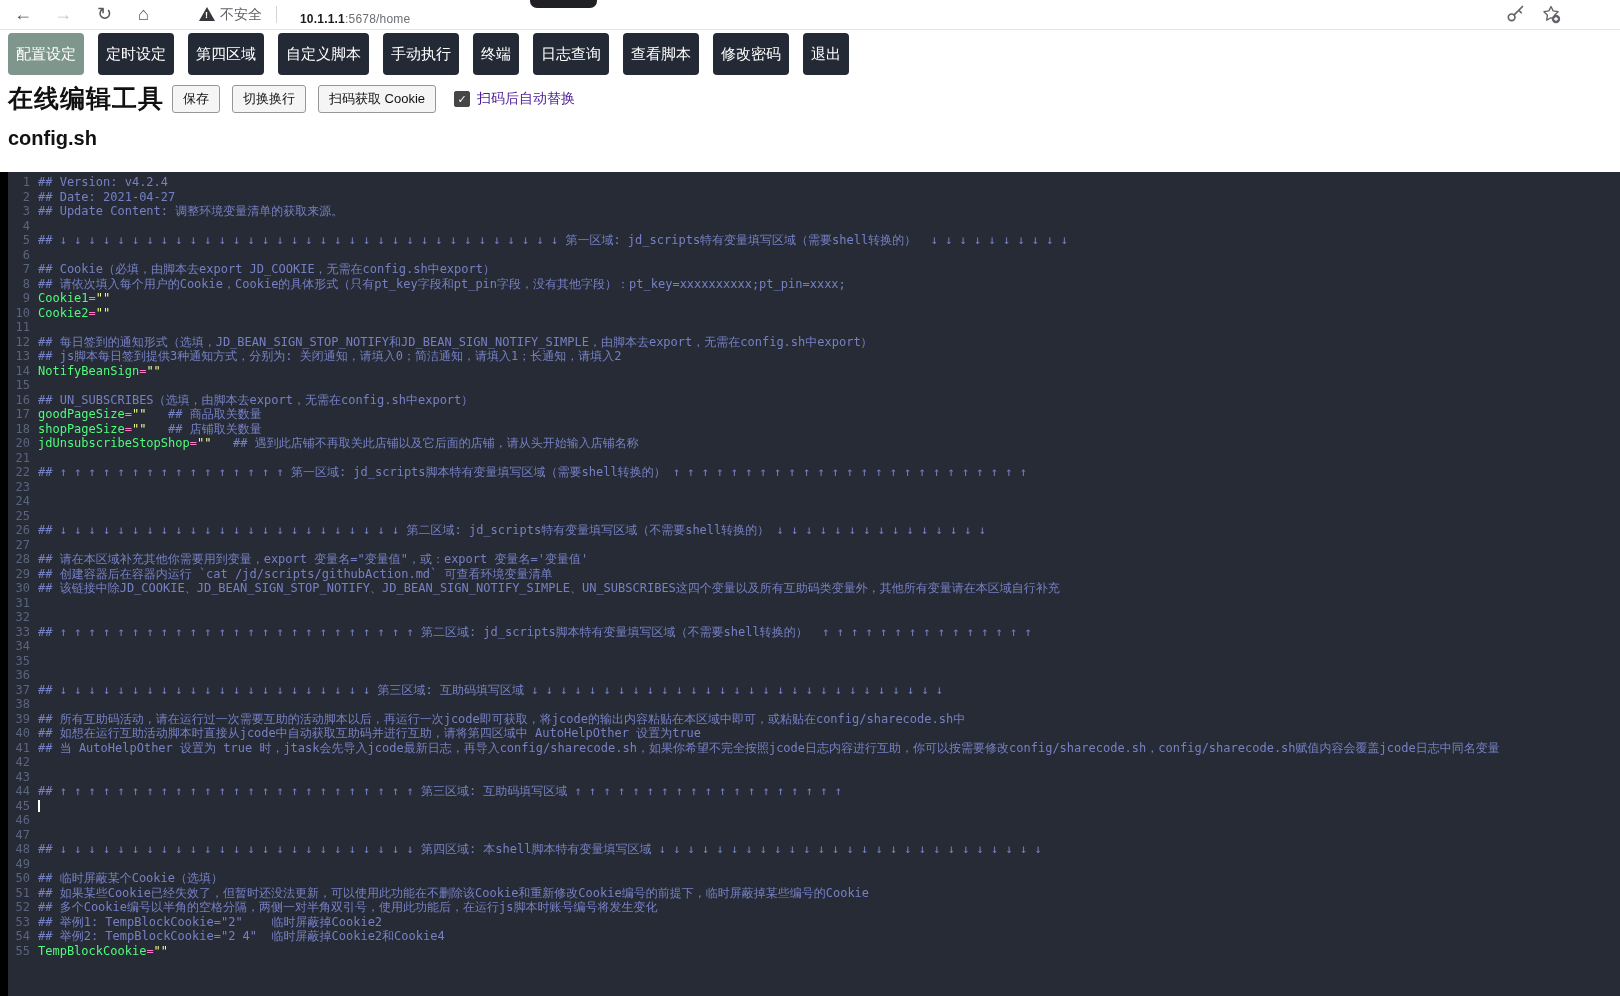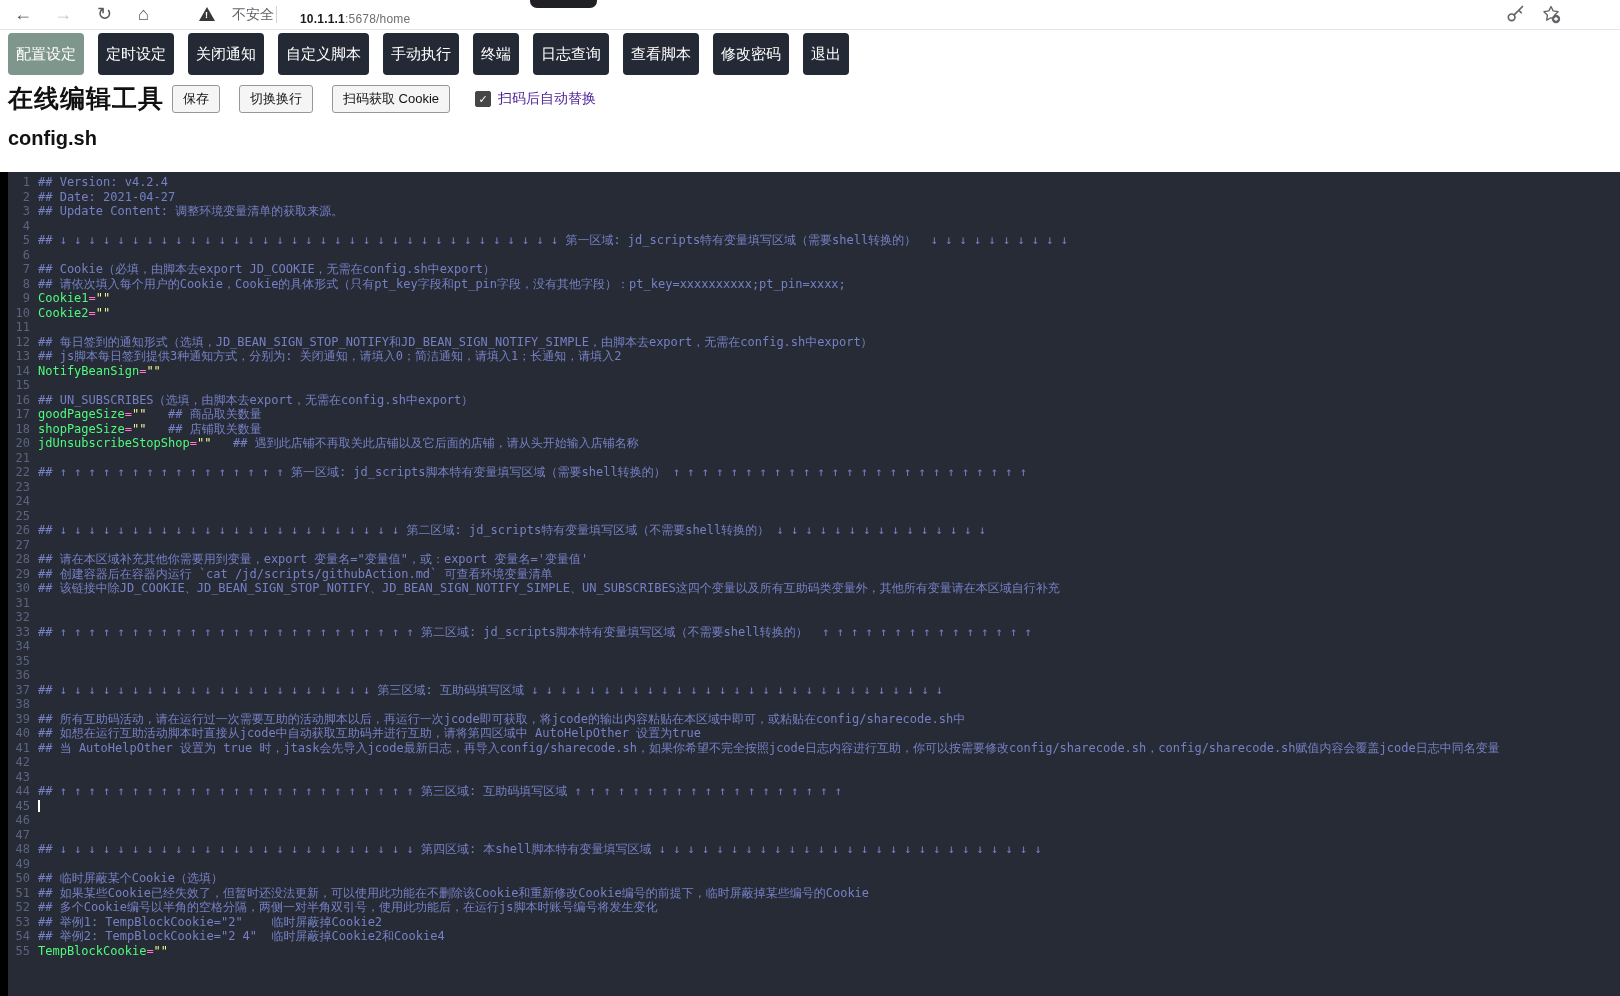--- a/index.html
+++ b/index.html
@@ -10,40 +10,40 @@
   .chrome{position:absolute;top:0;left:0;width:1620px;height:29px;background:#fff;
           border-bottom:1px solid #e4e4e4}
   .chrome .glyph{position:absolute;top:1px;font-size:18px;color:#54575b;line-height:27px;cursor:pointer}
   .icon-fwd{color:#c6c8cb !important}
   .tab-frag{position:absolute;left:530px;top:0;width:67px;height:8px;background:#1f2125;
             border-radius:0 0 7px 7px}
   .warn{position:absolute;left:199px;top:7px;width:0;height:0;
         border-left:8px solid transparent;border-right:8px solid transparent;
         border-bottom:14px solid #35383c}
   .warn i{position:absolute;left:-2px;top:3px;font-style:normal;color:#fff;font-size:9px;font-weight:bold}
-  .sec-label{position:absolute;left:232px;top:6px;font-size:14px;color:#5f6368;cursor:pointer}
+  .sec-label{position:absolute;left:220px;top:6px;font-size:14px;color:#5f6368;cursor:pointer}
   .chip-sep{position:absolute;left:276px;top:6px;width:1px;height:17px;background:#d4d4d4}
   .url{position:absolute;left:300px;top:12px;font-size:12px;letter-spacing:.2px;cursor:text}
   .url .u-main{color:#1b1b1b;font-weight:bold}
   .url .u-rest{color:#6b6f73}
   .right-ico{position:absolute;top:4px;width:20px;height:20px;cursor:pointer}
   .icon-key{left:1505px}
   .icon-star{left:1541px}
 
   
   .navbar{position:absolute;top:33px;left:8px;display:flex;gap:14px}
   .nav-btn{height:42px;padding:0 8px;font-size:15px;color:#fff;background:#242936;border:none;
            border-radius:4px;font-family:inherit;cursor:pointer;white-space:nowrap}
   .nav-btn.active{background:#7e968c}
 
   
   .toolbar{position:absolute;top:82px;left:8px;display:flex;align-items:center}
   .page-title{font-size:25px;font-weight:bold;color:#111;margin:0 8px 0 0;letter-spacing:1px}
   .btn{font-size:13px;color:#111;padding:4px 10px;background:#f5f5f5;border:1px solid #979797;
-       border-radius:3px;margin-right:19px;font-family:inherit;cursor:pointer;white-space:nowrap}
+       border-radius:3px;margin-right:12px;font-family:inherit;cursor:pointer;white-space:nowrap}
   .checkbox{width:14px;height:14px;background:#464646;border:1px solid #464646;border-radius:2px;
             color:#fff;font-size:11px;line-height:14px;text-align:center;margin:0 7px 0 6px;cursor:pointer}
   .cb-label{font-size:14px;color:#4c1d95}
 
   .filename{position:absolute;top:127px;left:8px;font-size:20px;font-weight:bold;color:#111}
 
   
   .editor{position:absolute;top:172px;left:0;width:1620px;height:824px;background:#262b36;
           border-left:8px solid #000;box-sizing:border-box;padding-top:3px;
           font-family:"DejaVu Sans Mono","Liberation Mono",monospace;font-size:12px;cursor:text;overflow:hidden}
@@ -85,21 +85,21 @@
   <svg class="right-ico icon-star" viewBox="0 0 24 24" fill="none" stroke="#5f6368" stroke-width="1.6" stroke-linejoin="round">
     <path d="M12 3l2.6 5.3 5.9.9-4.3 4.2 1 5.9-5.2-2.8-5.2 2.8 1-5.9L3.5 9.2l5.9-.9z"></path>
     <circle cx="18" cy="18" r="5" fill="#5f6368" stroke="none"></circle>
       <path d="M18 15.5v5M15.5 18h5" stroke="#fff" stroke-width="1.6"></path>
   </svg>
 </div>
 
 <div class="navbar">
     <button class="nav-btn active">配置设定</button>
     <button class="nav-btn">定时设定</button>
-    <button class="nav-btn">关闭通知</button>
+    <button class="nav-btn">第四区域</button>
     <button class="nav-btn">自定义脚本</button>
     <button class="nav-btn">手动执行</button>
     <button class="nav-btn">终端</button>
     <button class="nav-btn">日志查询</button>
     <button class="nav-btn">查看脚本</button>
     <button class="nav-btn">修改密码</button>
     <button class="nav-btn">退出</button>
   </div>
 
 <div class="toolbar">

